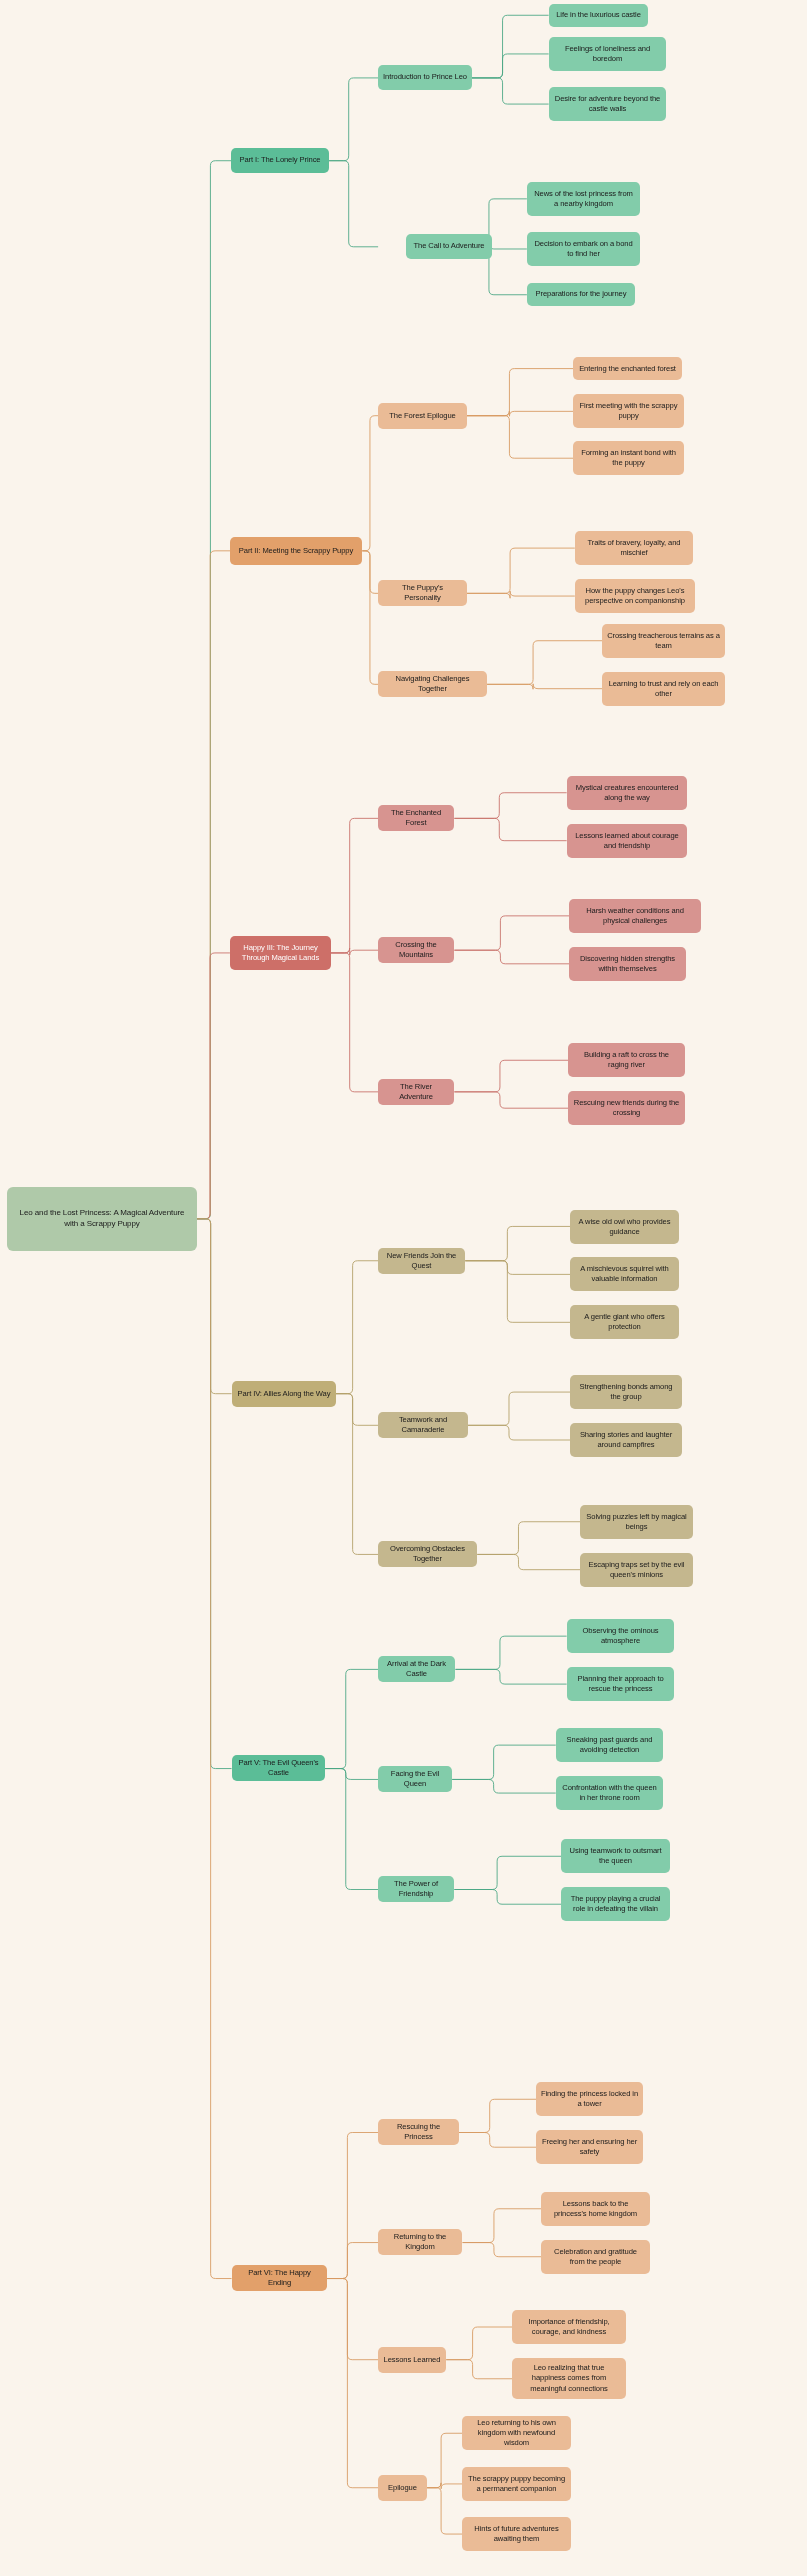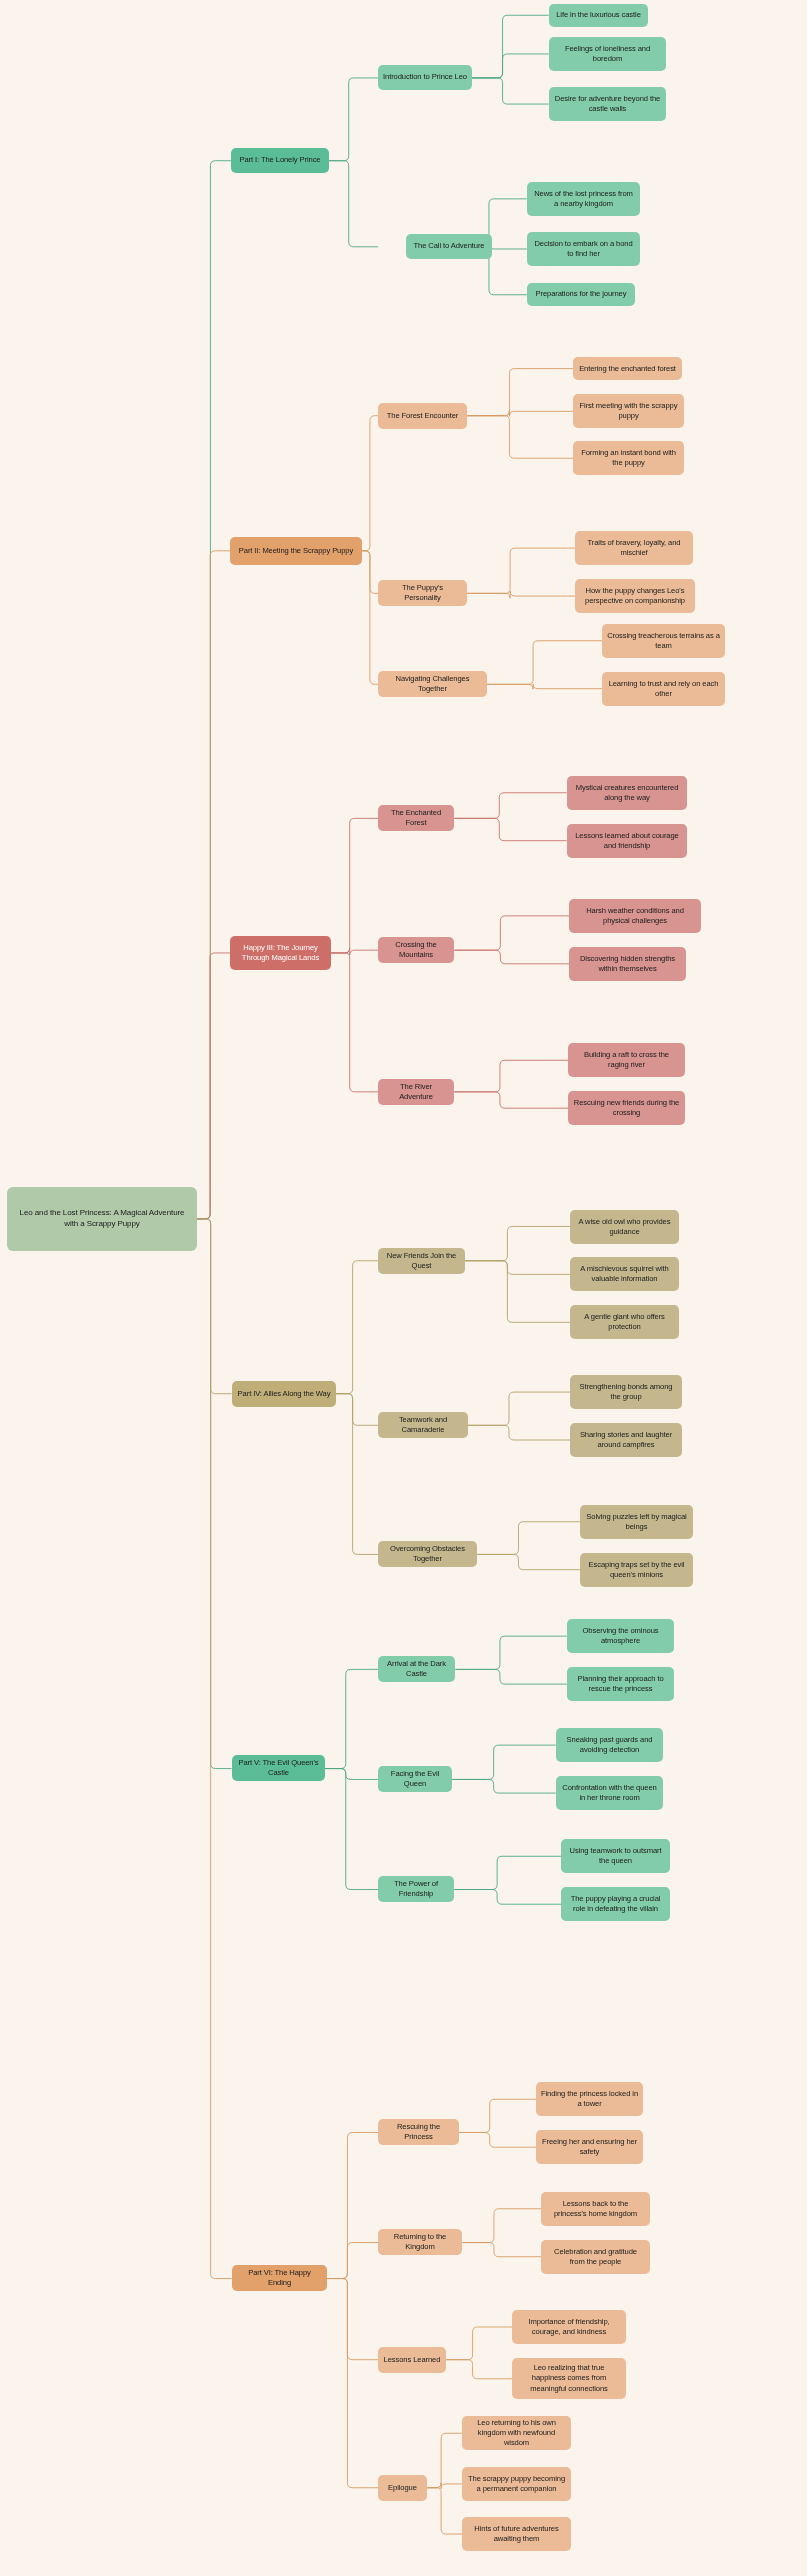--- a/index.html
+++ b/index.html
@@ -109,21 +109,21 @@
     <div class="node lvl1" style="left: 231px; top: 148px; width: 98px; height: 25px; background: rgb(91, 189, 151); color: rgb(27, 27, 27);">Part I: The Lonely Prince</div>
     <div class="node lvl2" style="left: 378px; top: 65px; width: 94px; height: 25px; background: rgb(130, 204, 170);">Introduction to Prince Leo</div>
     <div class="node leaf" style="left: 549px; top: 3.8px; width: 99px; height: 23px; background: rgb(130, 204, 170);">Life in the luxurious castle</div>
     <div class="node leaf" style="left: 549px; top: 37px; width: 117px; height: 34px; background: rgb(130, 204, 170);">Feelings of loneliness and boredom</div>
     <div class="node leaf" style="left: 549px; top: 87px; width: 117px; height: 34px; background: rgb(130, 204, 170);">Desire for adventure beyond the castle walls</div>
     <div class="node lvl2" style="left: 378px; top: 234px; width: 86px; height: 25px; background: rgb(130, 204, 170); margin-left: 28px;">The Call to Adventure</div>
     <div class="node leaf" style="left: 527px; top: 182px; width: 113px; height: 34px; background: rgb(130, 204, 170);">News of the lost princess from a nearby kingdom</div>
     <div class="node leaf" style="left: 527px; top: 232px; width: 113px; height: 34px; background: rgb(130, 204, 170);">Decision to embark on a bond to find her</div>
     <div class="node leaf" style="left: 527px; top: 283px; width: 108px; height: 23px; background: rgb(130, 204, 170);">Preparations for the journey</div>
     <div class="node lvl1" style="left: 230px; top: 537px; width: 132px; height: 28px; background: rgb(226, 160, 106); color: rgb(27, 27, 27);">Part II: Meeting the Scrappy Puppy</div>
-    <div class="node lvl2" style="left: 378px; top: 403px; width: 89px; height: 26px; background: rgb(234, 187, 150);">The Forest Encounter</div>
+    <div class="node lvl2" style="left: 378px; top: 403px; width: 89px; height: 26px; background: rgb(234, 187, 150);">The Forest Epilogue</div>
     <div class="node leaf" style="left: 573px; top: 357px; width: 109px; height: 23.4px; background: rgb(234, 187, 150);">Entering the enchanted forest</div>
     <div class="node leaf" style="left: 573px; top: 394px; width: 111px; height: 34px; background: rgb(234, 187, 150);">First meeting with the scrappy puppy</div>
     <div class="node leaf" style="left: 573px; top: 441px; width: 111px; height: 34px; background: rgb(234, 187, 150);">Forming an instant bond with the puppy</div>
     <div class="node lvl2" style="left: 378px; top: 580px; width: 89px; height: 26px; background: rgb(234, 187, 150);">The Puppy's Personality</div>
     <div class="node leaf" style="left: 575px; top: 531px; width: 118px; height: 34px; background: rgb(234, 187, 150);">Traits of bravery, loyalty, and mischief</div>
     <div class="node leaf" style="left: 575px; top: 579px; width: 120px; height: 34px; background: rgb(234, 187, 150);">How the puppy changes Leo's perspective on companionship</div>
     <div class="node lvl2" style="left: 378px; top: 671px; width: 109px; height: 26px; background: rgb(234, 187, 150);">Navigating Challenges Together</div>
     <div class="node leaf" style="left: 602px; top: 624px; width: 123px; height: 34px; background: rgb(234, 187, 150);">Crossing treacherous terrains as a team</div>
     <div class="node leaf" style="left: 602px; top: 672px; width: 123px; height: 34px; background: rgb(234, 187, 150);">Learning to trust and rely on each other</div>
     <div class="node lvl1" style="left: 230px; top: 936px; width: 101px; height: 34px; background: rgb(205, 111, 104); color: rgb(255, 255, 255);">Happy III: The Journey Through Magical Lands</div>

